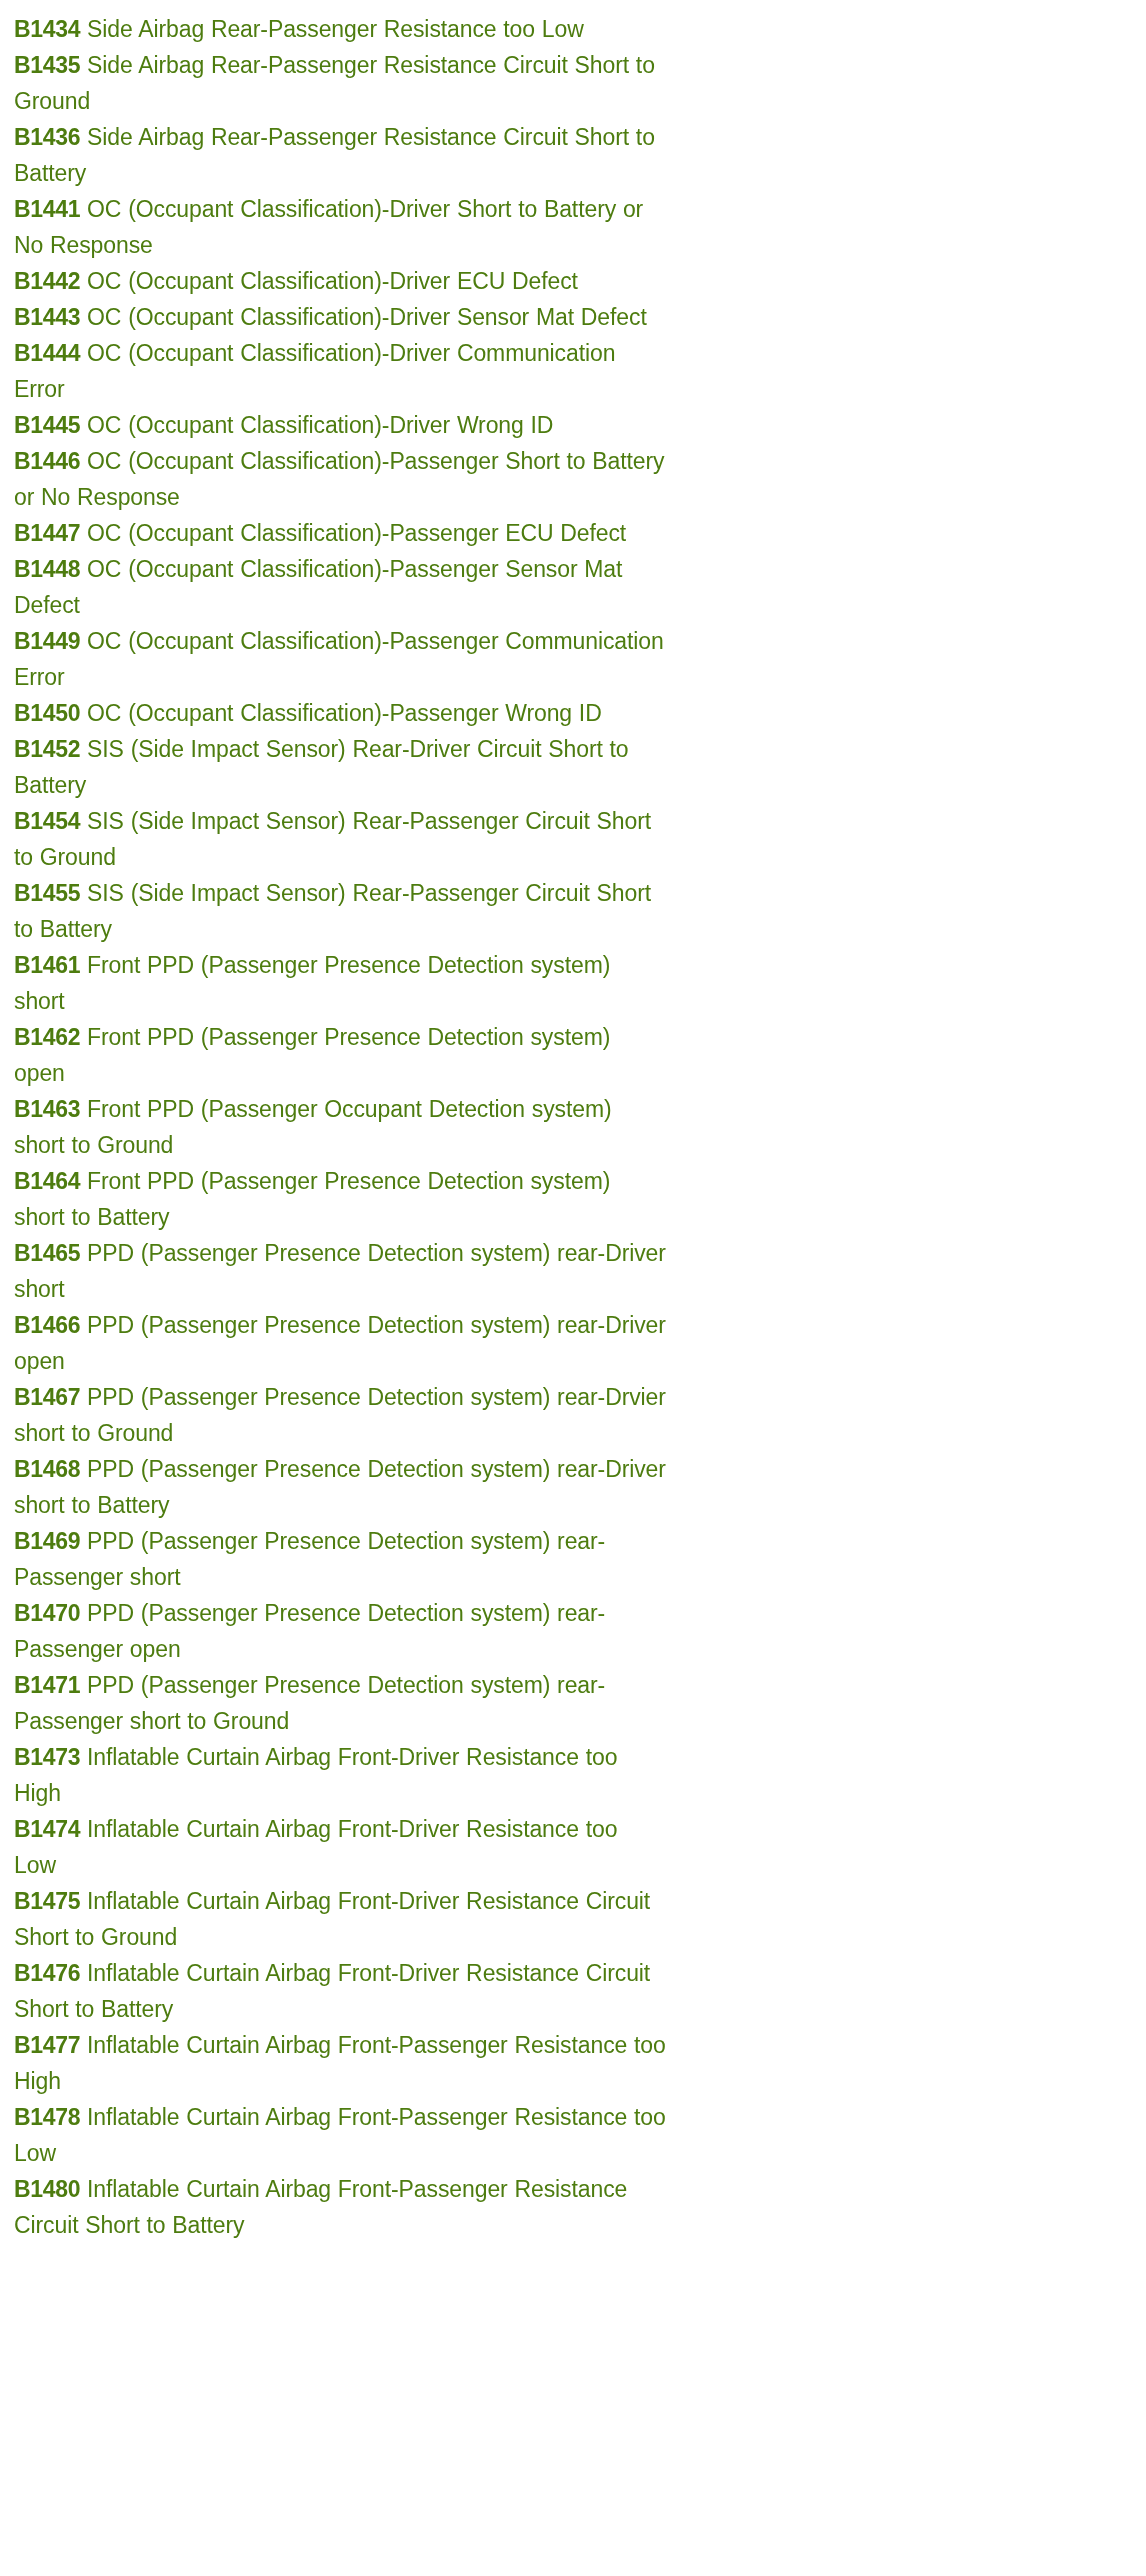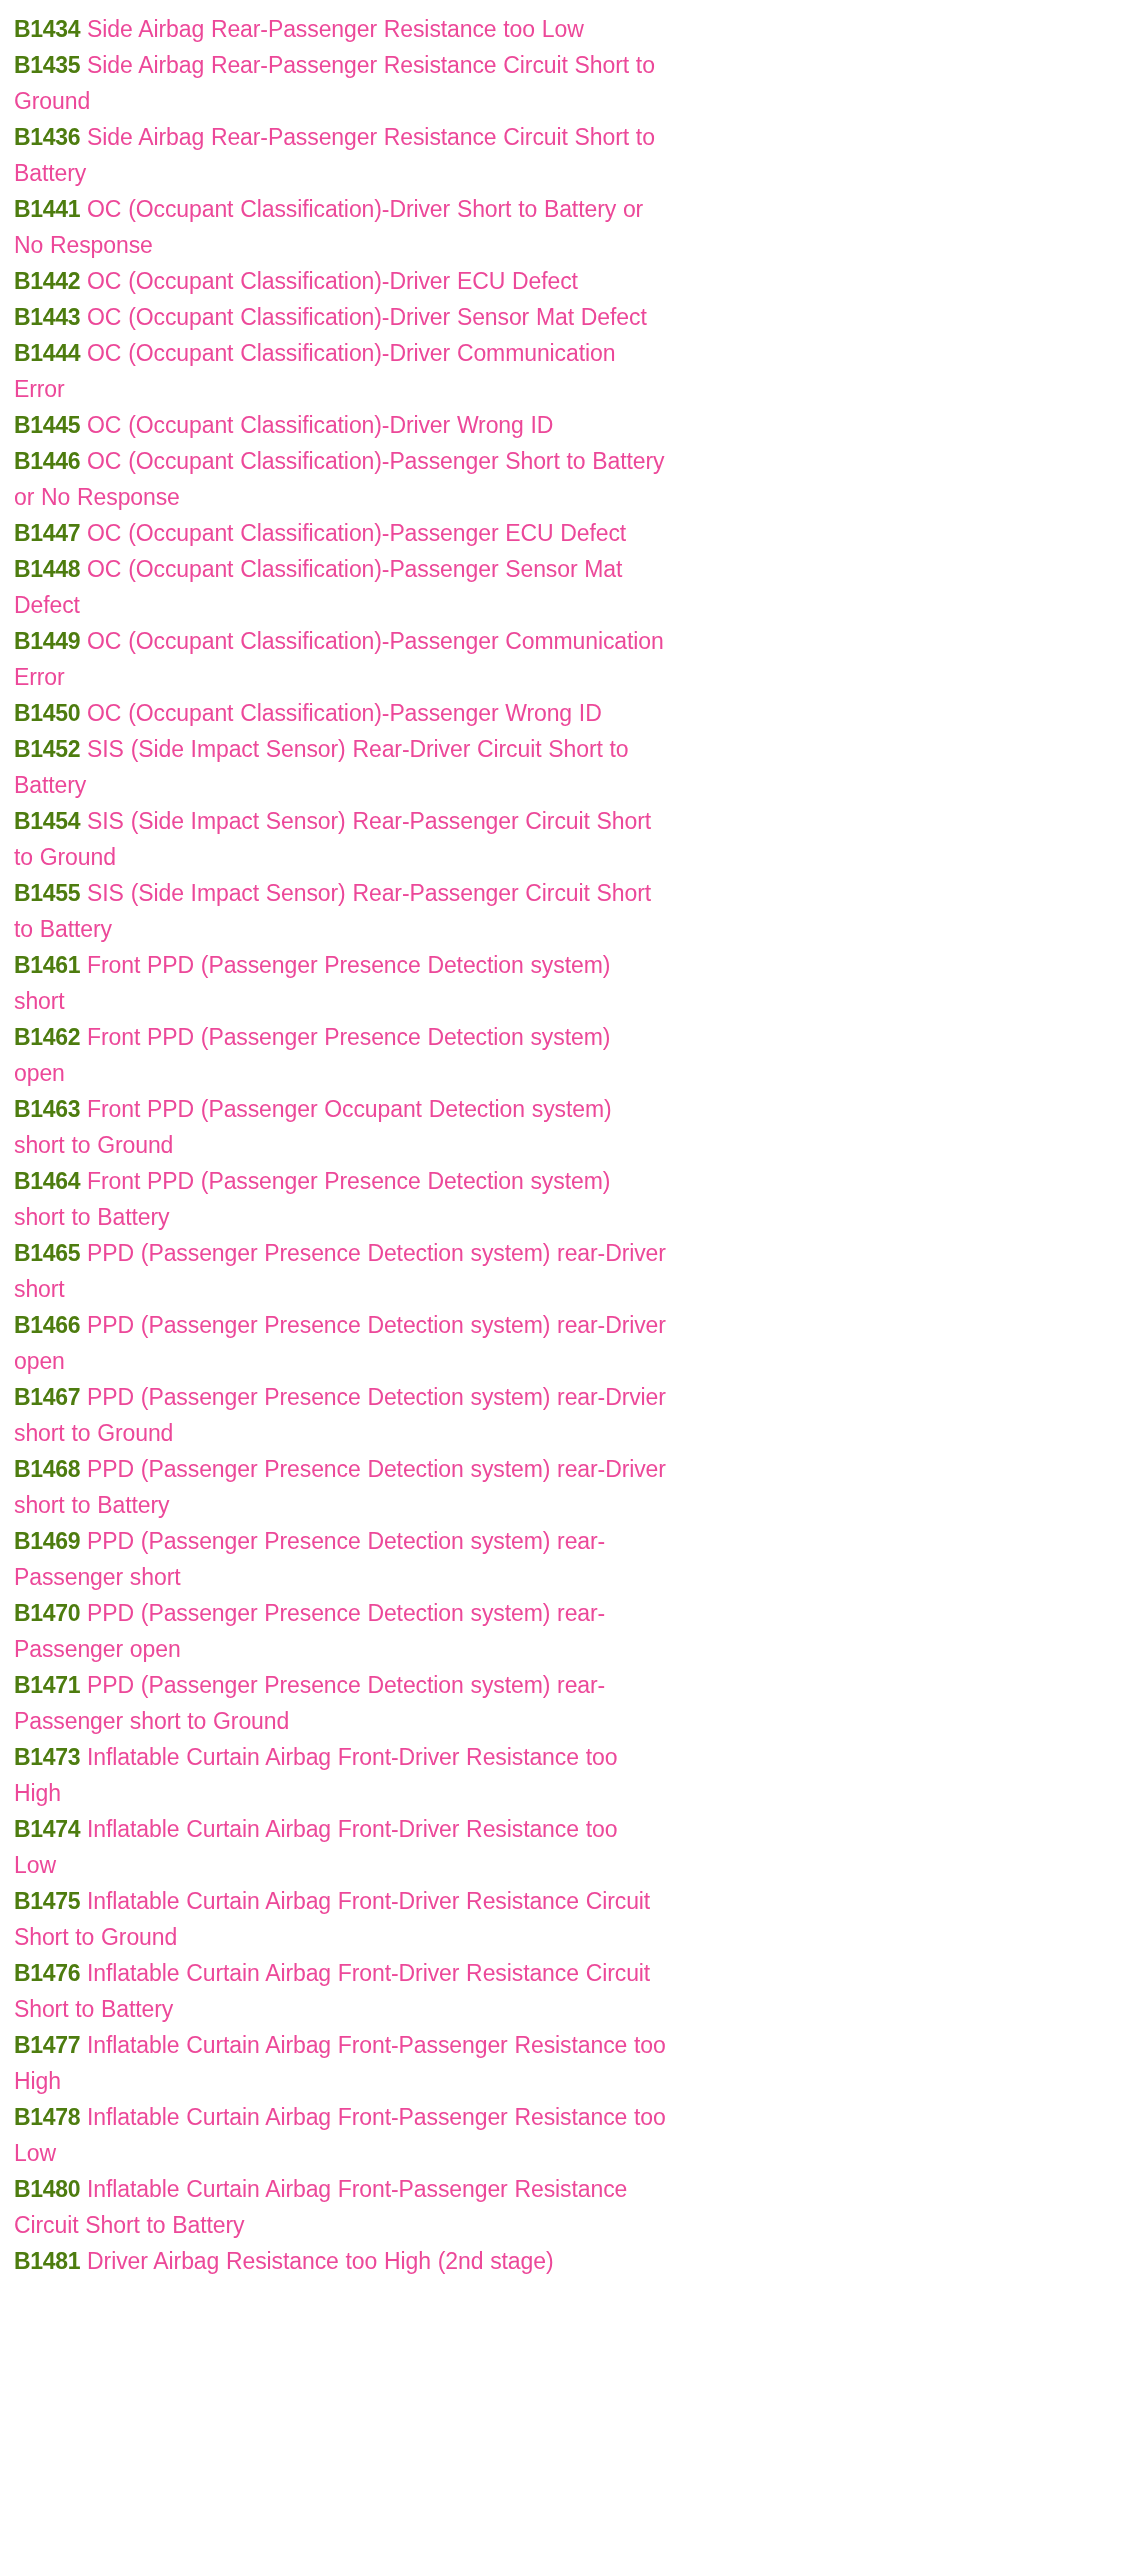--- a/index.html
+++ b/index.html
@@ -32,21 +32,21 @@
     font-weight: 400;
     white-space: normal;
   }
   .dtc-code {
     font-weight: 700;
     color: #4d7c0f;
     letter-spacing: -0.3px;
   }
   .dtc-desc {
     font-weight: 400;
-    color: #ec4899;
+    color: #4d7c0f;
   }
 </style>
 </head>
 <body>
 
 <div id="dtc-list">
     <div class="dtc-entry"><span class="dtc-code">B1434</span> <span class="dtc-desc">Side Airbag Rear-Passenger Resistance too Low</span></div>
     <div class="dtc-entry"><span class="dtc-code">B1435</span> <span class="dtc-desc">Side Airbag Rear-Passenger Resistance Circuit Short to Ground</span></div>
     <div class="dtc-entry"><span class="dtc-code">B1436</span> <span class="dtc-desc">Side Airbag Rear-Passenger Resistance Circuit Short to Battery</span></div>
     <div class="dtc-entry"><span class="dtc-code">B1441</span> <span class="dtc-desc">OC (Occupant Classification)-Driver Short to Battery or No Response</span></div>
@@ -73,16 +73,15 @@
     <div class="dtc-entry"><span class="dtc-code">B1469</span> <span class="dtc-desc">PPD (Passenger Presence Detection system) rear-Passenger short</span></div>
     <div class="dtc-entry"><span class="dtc-code">B1470</span> <span class="dtc-desc">PPD (Passenger Presence Detection system) rear-Passenger open</span></div>
     <div class="dtc-entry"><span class="dtc-code">B1471</span> <span class="dtc-desc">PPD (Passenger Presence Detection system) rear-Passenger short to Ground</span></div>
     <div class="dtc-entry"><span class="dtc-code">B1473</span> <span class="dtc-desc">Inflatable Curtain Airbag Front-Driver Resistance too High</span></div>
     <div class="dtc-entry"><span class="dtc-code">B1474</span> <span class="dtc-desc">Inflatable Curtain Airbag Front-Driver Resistance too Low</span></div>
     <div class="dtc-entry"><span class="dtc-code">B1475</span> <span class="dtc-desc">Inflatable Curtain Airbag Front-Driver Resistance Circuit Short to Ground</span></div>
     <div class="dtc-entry"><span class="dtc-code">B1476</span> <span class="dtc-desc">Inflatable Curtain Airbag Front-Driver Resistance Circuit Short to Battery</span></div>
     <div class="dtc-entry"><span class="dtc-code">B1477</span> <span class="dtc-desc">Inflatable Curtain Airbag Front-Passenger Resistance too High</span></div>
     <div class="dtc-entry"><span class="dtc-code">B1478</span> <span class="dtc-desc">Inflatable Curtain Airbag Front-Passenger Resistance too Low</span></div>
     <div class="dtc-entry"><span class="dtc-code">B1480</span> <span class="dtc-desc">Inflatable Curtain Airbag Front-Passenger Resistance Circuit Short to Battery</span></div>
-    <div class="dtc-entry"><span class="dtc-code">B1481</span> <span class="dtc-desc">Driver Airbag Resistance too High (2nd stage)</span></div>
     <div class="dtc-entry"> </div>
   </div>
 
 
 </body></html>

